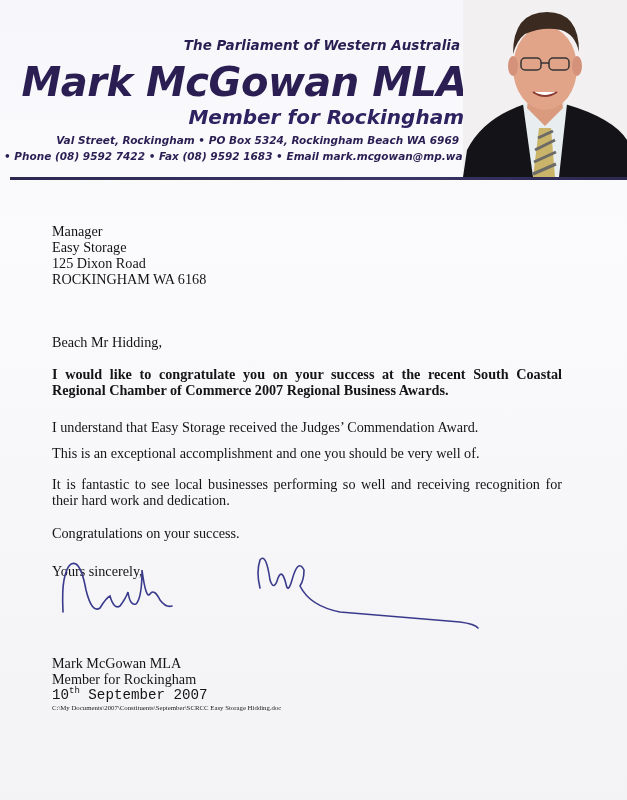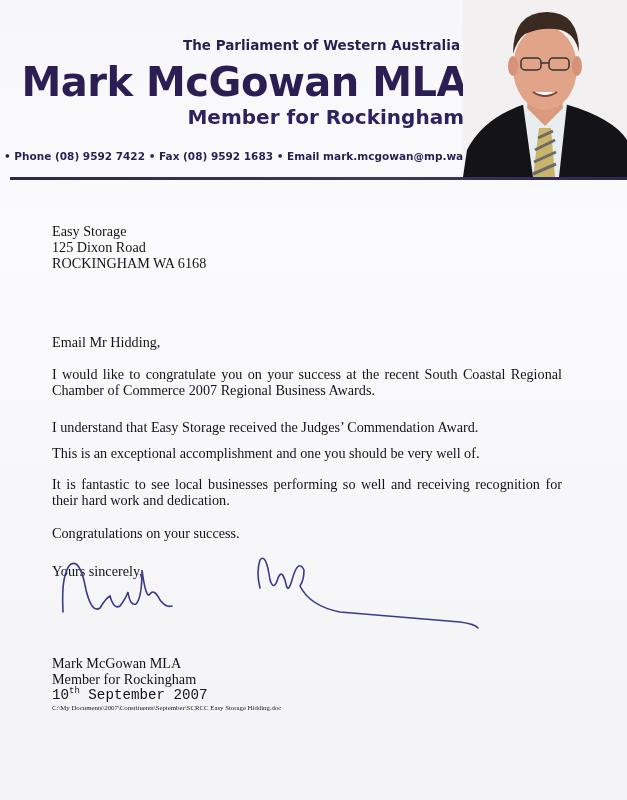--- a/index.html
+++ b/index.html
@@ -2,21 +2,21 @@
 <html><head>
   <meta charset="utf-8">
   <style>
     html, body { margin: 0; padding: 0; }
     body {
       width: 627px; height: 800px; overflow: hidden; position: relative;
       background: linear-gradient(180deg, #f7f7fb 0%, #fbfbfd 30%, #f6f6f9 70%, #f3f3f6 100%);
       font-family: "Liberation Serif", serif;
       color: #141414;
     }
-    .letterhead { position: absolute; left: 0; top: 0; width: 627px; height: 180px; }
+    .letterhead { position: absolute; left: 0; top: 0; width: 627px; height: 180px; font-style: italic; }
     .lh-text { position: absolute; right: 162px; text-align: right; font-family: "DejaVu Sans", sans-serif; color: #2a1e52; white-space: nowrap; }
     .parliament { top: 37px; font-size: 13.5px; font-weight: bold; right: 167px; }
     .mp-name { top: 60px; font-size: 40px; font-weight: bold; letter-spacing: -0.5px; right: 160px; line-height: 44px; }
     .member { top: 105px; font-size: 20px; font-weight: bold; right: 163px; color: #2e2360; }
     .address { top: 134px; font-size: 10.5px; font-weight: bold; right: 168px; color: #2a1e52; }
     .contact { top: 150px; left: 4px; right: auto; font-size: 10.5px; font-weight: bold; color: #2a1e52; }
     .rule { position: absolute; left: 10px; top: 177px; width: 617px; height: 3px; background: linear-gradient(90deg,#2c2850,#3a3668 60%,#2c2850); }
     .photo { position: absolute; left: 463px; top: 0; width: 164px; height: 177px; overflow: hidden; background: #f3f1f1; }
     .content { position: absolute; left: 52px; top: 223px; width: 510px; font-size: 14.2px; line-height: 16px; }
     .addr-line { display: block; }
@@ -26,20 +26,21 @@
     .filepath { position: absolute; left: 52px; top: 704px; font-size: 6.8px; font-family: "Liberation Serif", serif; color: #222; }
     sup { font-size: 9px; line-height: 0; }
   </style>
 </head>
 <body>
 
 <div class="letterhead">
   <div class="lh-text parliament">The Parliament of Western Australia</div>
   <div class="lh-text mp-name">Mark McGowan MLA</div>
   <div class="lh-text member">Member for Rockingham</div>
+  <div class="lh-text address">Val Street, Rockingham • PO Box 5324, Rockingham Beach WA 6969</div>
   <div class="lh-text contact">• Phone (08) 9592 7422 • Fax (08) 9592 1683 • Email mark.mcgowan@mp.wa.gov.au</div>
 
   <div class="photo">
     <svg width="164" height="177" viewBox="0 0 164 177">
       <rect width="164" height="177" fill="#f2f0f0"></rect>
 
       <path d="M0 177 L4 150 Q20 118 62 104 L82 96 L102 104 Q150 118 164 140 L164 177 Z" fill="#141418"></path>
 
       <path d="M60 104 L82 96 L104 104 L96 177 L70 177 Z" fill="#e8eef0"></path>
 
@@ -59,28 +60,29 @@
       <rect x="86" y="58" width="20" height="12" rx="4" fill="none" stroke="#333" stroke-width="1.5"></rect>
       <line x1="78" y1="63" x2="86" y2="63" stroke="#333" stroke-width="1.5"></line>
 
       <path d="M70 92 Q82 100 94 92" stroke="#8a3a32" stroke-width="2" fill="#fff"></path>
     </svg>
   </div>
   <div class="rule"></div>
 </div>
 
 <div class="content">
+  <span class="addr-line">Manager</span>
   <span class="addr-line">Easy Storage</span>
   <span class="addr-line">125 Dixon Road</span>
   <span class="addr-line">ROCKINGHAM WA 6168</span>
 </div>
 
-<div class="block" style="top:334px;">Email Mr Hidding,</div>
+<div class="block" style="top:334px;">Beach Mr Hidding,</div>
 
-<div class="block justify" style="top:366px;">I would like to congratulate you on your success at the recent South Coastal Regional Chamber of Commerce 2007 Regional Business Awards.</div>
+<div class="block justify" style="top:366px;font-weight:bold;">I would like to congratulate you on your success at the recent South Coastal Regional Chamber of Commerce 2007 Regional Business Awards.</div>
 <div class="block" style="top:419px;">I understand that Easy Storage received the Judges’ Commendation Award.</div>
 <div class="block" style="top:445px;">This is an exceptional accomplishment and one you should be very well of.</div>
 <div class="block justify" style="top:476px;">It is fantastic to see local businesses performing so well and receiving recognition for their hard work and dedication.</div>
 <div class="block" style="top:525px;">Congratulations on your success.</div>
 
 <div class="block" style="top:563px;">Yours sincerely,</div>
 
 <svg class="sig" viewBox="0 0 440 80">
   <path d="M3 62 Q2 40 4 30 Q8 10 16 14 Q22 18 26 40 Q32 64 40 58 Q46 48 50 46 Q54 60 60 56 Q66 48 68 42 Q70 56 76 54 Q82 48 82 20 Q86 50 90 44 Q94 38 100 50 Q106 58 112 56" fill="none" stroke="#3a3a8c" stroke-width="1.6" stroke-linecap="round"></path>
   <path d="M200 38 Q196 22 200 10 Q206 2 210 30 Q214 42 218 28 Q222 18 226 34 Q228 44 232 30 Q238 8 244 20 Q244 30 240 36 Q250 56 280 62 Q330 66 400 72 Q415 74 418 78" fill="none" stroke="#3a3a8c" stroke-width="1.6" stroke-linecap="round"></path>

